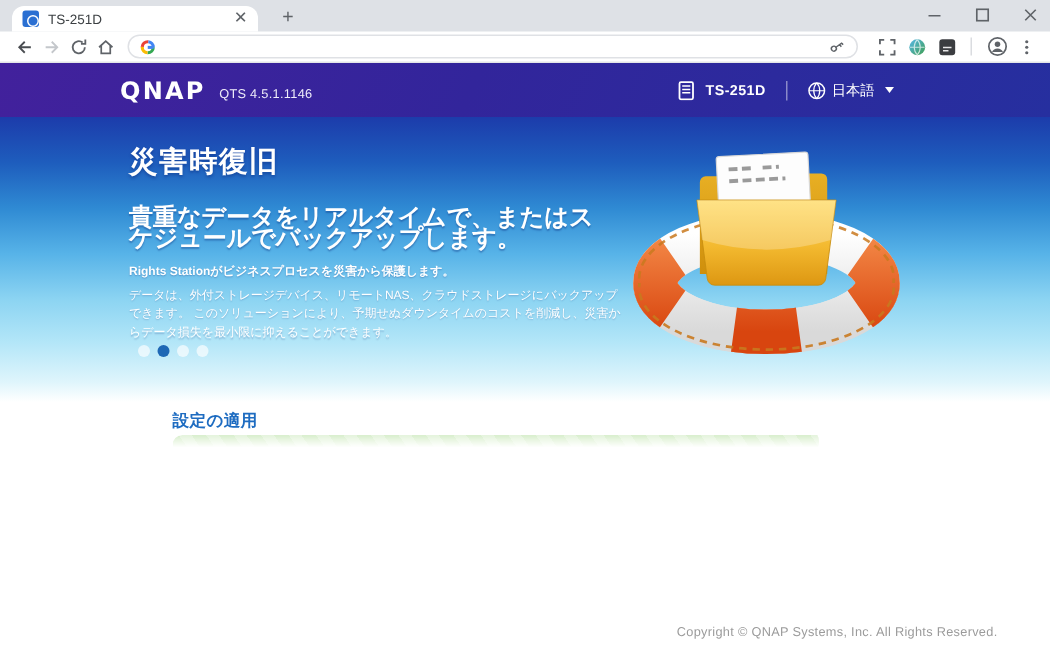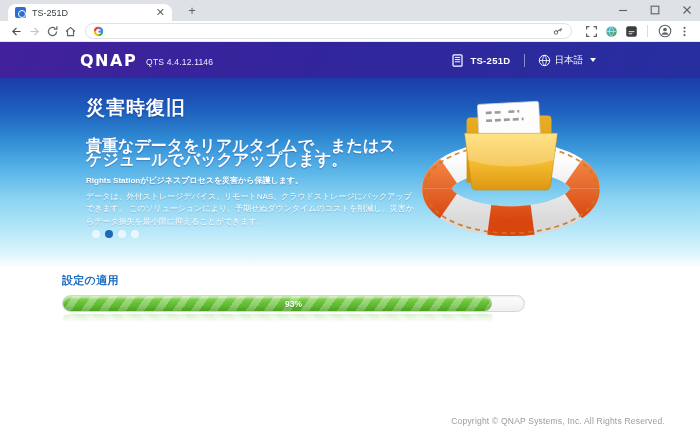--- a/index.html
+++ b/index.html
@@ -52,21 +52,21 @@
   .hero-lead { margin-top:8px; font-size:8px; font-weight:bold; line-height:11px;
                text-shadow:0 1px 1px rgba(10,40,120,.3); }
   .hero-body { margin-top:5px; width:332px; font-size:8px; line-height:12.3px;
                text-shadow:0 1px 1px rgba(10,40,120,.25); }
   .carousel-dots { position:absolute; left:92px; top:152px; display:flex; gap:5px; }
   .dot { width:8px; height:8px; border-radius:50%; background:rgba(255,255,255,.65); }
   .dot.active { background:#1e68b5; }
   .illustration { position:absolute; left:417px; top:6px; width:188px; height:153px; }
 
   
-  .apply-section { padding:5px 0 0 62px; }
+  .apply-section { padding:5px 0 0 115px; }
   .apply-title { font-size:11px; font-weight:bold; color:#1e6cc1; letter-spacing:.3px; }
   .apply-desc { margin-top:4px; font-size:8px; color:#4a4a4a; }
   .progress-track { position:relative; margin-top:7px; width:463px; height:17px; border:1px solid #d5d5d5;
                     border-radius:9px; background:linear-gradient(#fdfdfd,#f0f0f0);
                     box-shadow:inset 0 1px 2px rgba(0,0,0,.07); }
   .progress-fill { height:15px; border-radius:8px;
         background:repeating-linear-gradient(-55deg, rgba(255,255,255,.30) 0 7px, rgba(255,255,255,0) 7px 15px),
                    linear-gradient(#8ed45f,#68c238 45%,#58b22a);
         box-shadow:inset 0 2px 2px rgba(255,255,255,.55), inset 0 -3px 4px rgba(30,110,0,.25); }
   .progress-label { position:absolute; left:0; right:0; top:0; line-height:16px; text-align:center;
@@ -189,21 +189,21 @@
     <svg width="13" height="13" viewBox="0 0 16 16">
         <circle cx="8" cy="3.5" r="1.3" fill="#5f6368"></circle>
         <circle cx="8" cy="8" r="1.3" fill="#5f6368"></circle>
         <circle cx="8" cy="12.5" r="1.3" fill="#5f6368"></circle>
       </svg>
   </span>
 </div>
 
 <div class="qnap-header">
   <span class="brand">QNAP</span>
-  <span class="version">QTS 4.4.12.1146</span>
+  <span class="version">QTS 4.5.1.1146</span>
   <div class="header-right">
     <svg width="11" height="13" viewBox="0 0 11 13">
         <rect x="1" y="0.8" width="9" height="11.4" rx="1" fill="none" stroke="#fff" stroke-width="1.2"></rect>
         <path d="M2.8 3.4 H8.2 M2.8 5.6 H8.2 M2.8 7.8 H8.2" stroke="#fff" stroke-width="1"></path>
       </svg>
     <span class="device-name">TS-251D</span>
     <span class="hdr-divider"></span>
     <span style="display:flex;align-items:center;gap:4px;">
       <svg width="13" height="13" viewBox="0 0 16 16">
           <circle cx="8" cy="8" r="6.4" fill="none" stroke="#fff" stroke-width="1.2"></circle>
@@ -273,22 +273,18 @@
   <div class="carousel-dots">
       <span class="dot"></span>
       <span class="dot active"></span>
       <span class="dot"></span>
       <span class="dot"></span>
     </div>
 </div>
 
 <div class="apply-section">
   <div class="apply-title">設定の適用</div>
-  <div class="progress-track">
-    <div class="progress-fill js-fill" style="width: 93%;"></div>
-    <div class="progress-label">93%</div>
-  </div>
   <div class="progress-reflection">
     <div class="refl-fill js-fill" style="width: 93%;"></div>
   </div>
 </div>
 
 <div class="page-footer">Copyright © QNAP Systems, Inc. All Rights Reserved.</div>
 
 </body></html>

